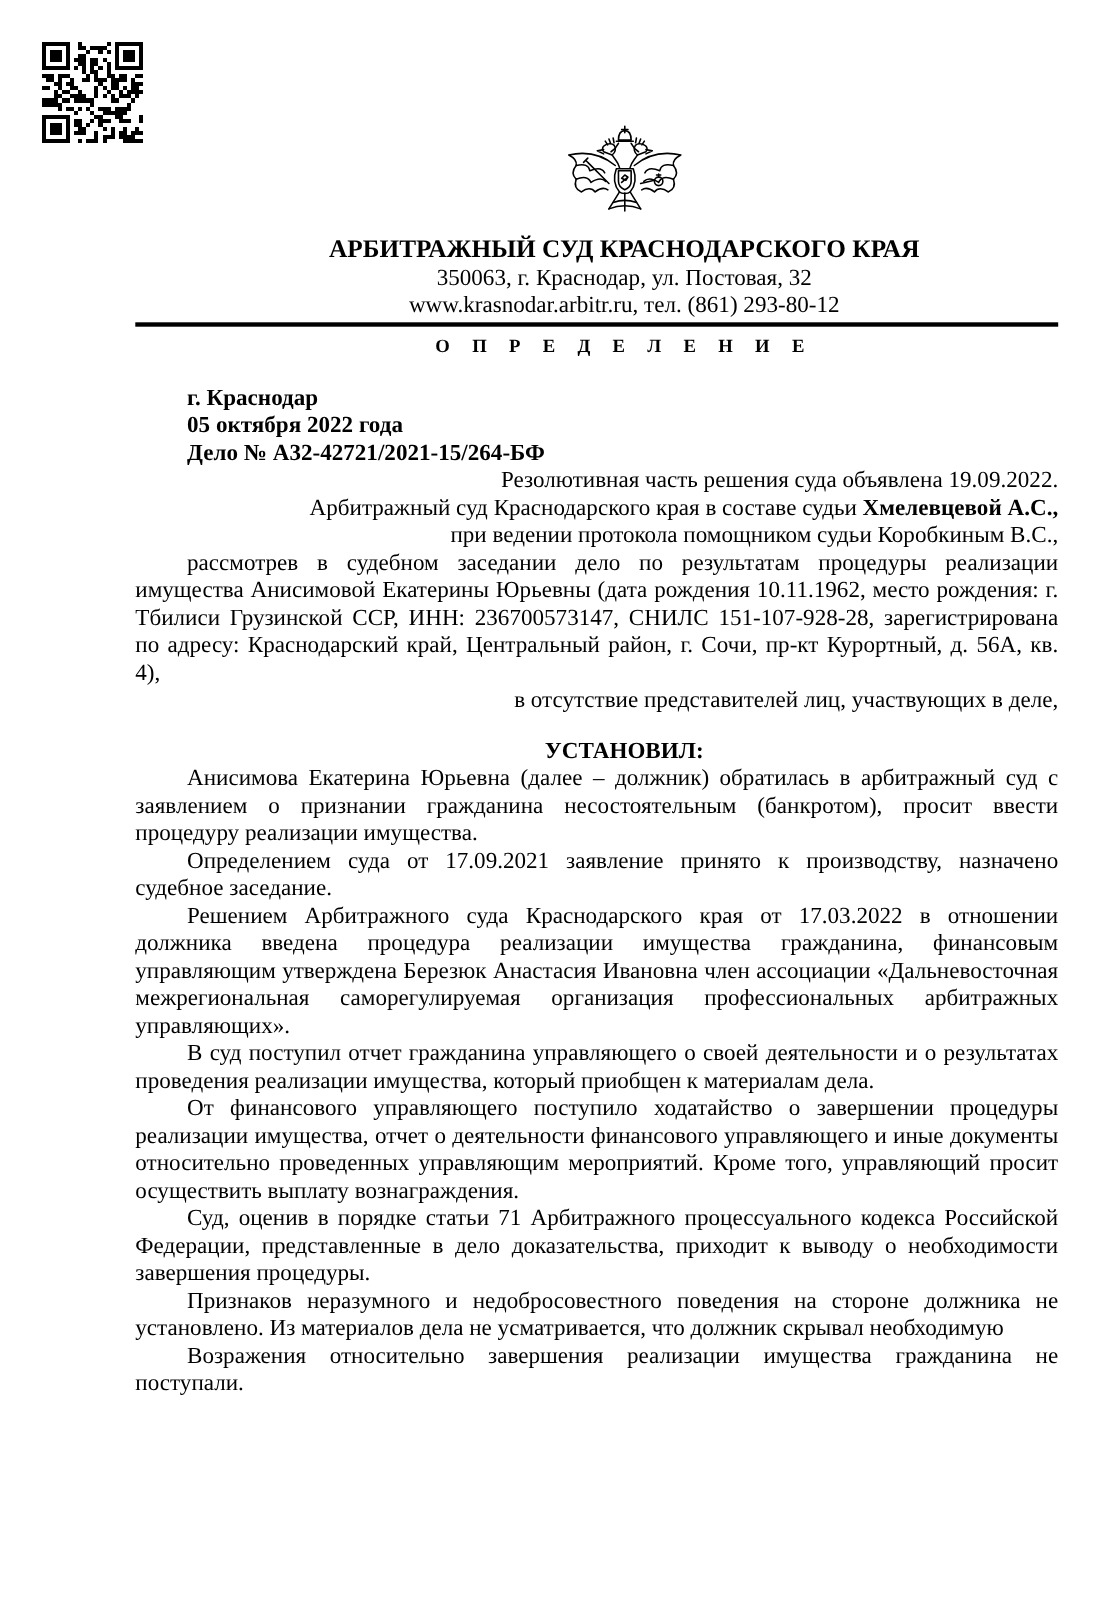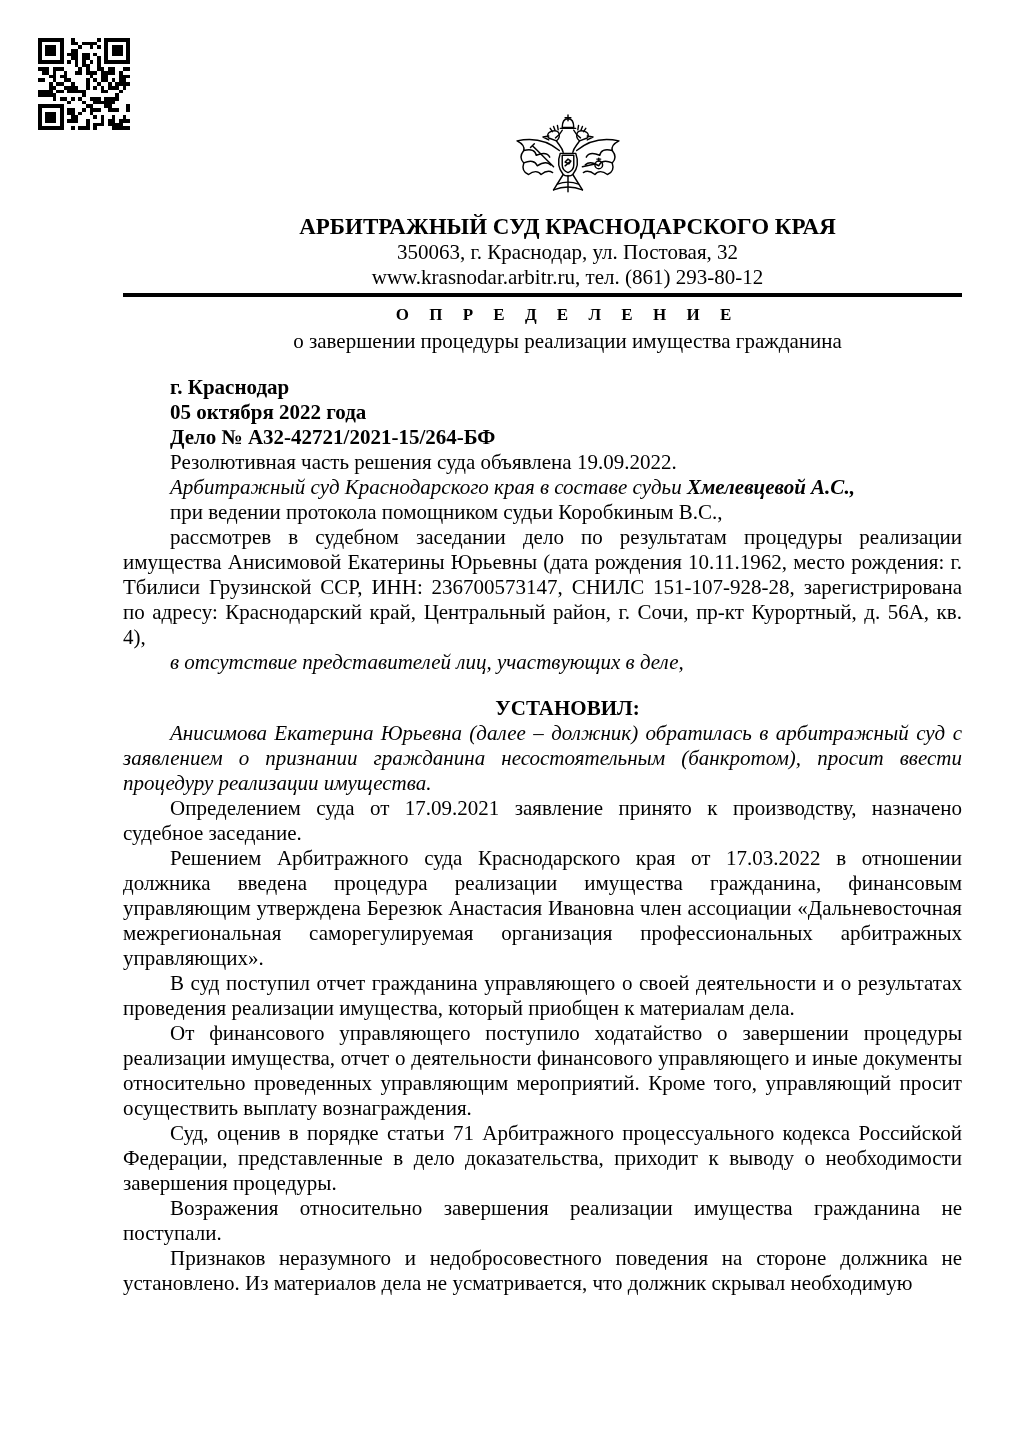--- a/index.html
+++ b/index.html
@@ -15,24 +15,24 @@
   .content{padding:112px 56px 0 123px;}
   .centered{text-align:center;margin-right:-50px;}
   .emblem svg{display:block;margin:0 auto;width:128px;height:100px;}
   .court-name{font-weight:bold;font-size:23px;line-height:26px;margin-top:2px;}
   .court-line{font-size:21px;line-height:25px;}
   .rule{height:4px;background:#000;margin-top:3px;}
   .doc-title{font-weight:bold;font-size:17px;line-height:27px;letter-spacing:8px;margin-top:4px;}
   .doc-subtitle{font-size:21px;line-height:25px;margin-top:1px;}
   .case-row{display:flex;justify-content:space-between;align-items:flex-start;
     margin-top:21px;font-weight:bold;font-size:21px;line-height:25px;padding-left:47px;flex-direction:column;}
-  p.para{margin:0;font-size:21px;line-height:25px;text-indent:47px;}
+  p.para{margin:0;font-size:21px;line-height:25px;text-indent:47px;text-align:right;}
   p.just{text-align:justify;}
   .gap{margin-top:26px;}
-  .gap-s{margin-top:22px;font-style:italic;}
+  .gap-s{margin-top:22px;}
   .ustanovil{font-weight:bold;font-size:21px;line-height:25px;margin-top:21px;}
 </style>
 </head>
 <body>
 
 <div class="page">
 
   <div class="qr">
     <svg id="qr-svg" viewBox="0 0 25 25" width="92" height="92" shape-rendering="crispEdges">
         <path d="M9 0h1v1h-1zM16 0h1v1h-1zM9 1h1v1h-1zM10 1h1v1h-1zM12 1h1v1h-1zM13 1h1v1h-1zM14 1h1v1h-1zM15 1h1v1h-1zM11 2h1v1h-1zM14 2h1v1h-1zM16 2h1v1h-1zM9 3h1v1h-1zM10 3h1v1h-1zM8 4h1v1h-1zM9 4h1v1h-1zM10 4h1v1h-1zM12 4h1v1h-1zM13 4h1v1h-1zM15 4h1v1h-1zM9 5h1v1h-1zM10 5h1v1h-1zM12 5h1v1h-1zM13 5h1v1h-1zM16 5h1v1h-1zM8 6h1v1h-1zM10 6h1v1h-1zM12 6h1v1h-1zM14 6h1v1h-1zM16 6h1v1h-1zM10 7h1v1h-1zM12 7h1v1h-1zM13 7h1v1h-1zM16 7h1v1h-1zM0 8h1v1h-1zM1 8h1v1h-1zM2 8h1v1h-1zM4 8h1v1h-1zM5 8h1v1h-1zM6 8h1v1h-1zM11 8h1v1h-1zM13 8h1v1h-1zM16 8h1v1h-1zM17 8h1v1h-1zM19 8h1v1h-1zM20 8h1v1h-1zM23 8h1v1h-1zM24 8h1v1h-1zM1 9h1v1h-1zM2 9h1v1h-1zM4 9h1v1h-1zM7 9h1v1h-1zM10 9h1v1h-1zM11 9h1v1h-1zM13 9h1v1h-1zM14 9h1v1h-1zM15 9h1v1h-1zM17 9h1v1h-1zM18 9h1v1h-1zM19 9h1v1h-1zM20 9h1v1h-1zM22 9h1v1h-1zM3 10h1v1h-1zM4 10h1v1h-1zM6 10h1v1h-1zM7 10h1v1h-1zM14 10h1v1h-1zM17 10h1v1h-1zM18 10h1v1h-1zM22 10h1v1h-1zM23 10h1v1h-1zM24 10h1v1h-1zM0 11h1v1h-1zM1 11h1v1h-1zM4 11h1v1h-1zM7 11h1v1h-1zM8 11h1v1h-1zM13 11h1v1h-1zM15 11h1v1h-1zM17 11h1v1h-1zM18 11h1v1h-1zM20 11h1v1h-1zM22 11h1v1h-1zM23 11h1v1h-1zM3 12h1v1h-1zM5 12h1v1h-1zM6 12h1v1h-1zM9 12h1v1h-1zM13 12h1v1h-1zM16 12h1v1h-1zM19 12h1v1h-1zM21 12h1v1h-1zM22 12h1v1h-1zM23 12h1v1h-1zM24 12h1v1h-1zM3 13h1v1h-1zM4 13h1v1h-1zM7 13h1v1h-1zM8 13h1v1h-1zM9 13h1v1h-1zM10 13h1v1h-1zM13 13h1v1h-1zM15 13h1v1h-1zM17 13h1v1h-1zM19 13h1v1h-1zM20 13h1v1h-1zM21 13h1v1h-1zM23 13h1v1h-1zM0 14h1v1h-1zM1 14h1v1h-1zM2 14h1v1h-1zM3 14h1v1h-1zM5 14h1v1h-1zM6 14h1v1h-1zM8 14h1v1h-1zM9 14h1v1h-1zM10 14h1v1h-1zM11 14h1v1h-1zM12 14h1v1h-1zM17 14h1v1h-1zM18 14h1v1h-1zM22 14h1v1h-1zM0 15h1v1h-1zM1 15h1v1h-1zM2 15h1v1h-1zM3 15h1v1h-1zM4 15h1v1h-1zM12 15h1v1h-1zM21 15h1v1h-1zM4 16h1v1h-1zM6 16h1v1h-1zM7 16h1v1h-1zM9 16h1v1h-1zM11 16h1v1h-1zM14 16h1v1h-1zM15 16h1v1h-1zM16 16h1v1h-1zM18 16h1v1h-1zM19 16h1v1h-1zM20 16h1v1h-1zM21 16h1v1h-1zM8 17h1v1h-1zM12 17h1v1h-1zM15 17h1v1h-1zM16 17h1v1h-1zM17 17h1v1h-1zM18 17h1v1h-1zM19 17h1v1h-1zM20 17h1v1h-1zM13 18h1v1h-1zM14 18h1v1h-1zM18 18h1v1h-1zM19 18h1v1h-1zM24 18h1v1h-1zM8 19h1v1h-1zM9 19h1v1h-1zM12 19h1v1h-1zM14 19h1v1h-1zM15 19h1v1h-1zM16 19h1v1h-1zM19 19h1v1h-1zM20 19h1v1h-1zM21 19h1v1h-1zM24 19h1v1h-1zM8 20h1v1h-1zM9 20h1v1h-1zM11 20h1v1h-1zM14 20h1v1h-1zM9 21h1v1h-1zM10 21h1v1h-1zM15 21h1v1h-1zM17 21h1v1h-1zM20 21h1v1h-1zM23 21h1v1h-1zM8 22h1v1h-1zM9 22h1v1h-1zM10 22h1v1h-1zM13 22h1v1h-1zM17 22h1v1h-1zM19 22h1v1h-1zM20 22h1v1h-1zM22 22h1v1h-1zM23 22h1v1h-1zM24 22h1v1h-1zM13 23h1v1h-1zM15 23h1v1h-1zM16 23h1v1h-1zM17 23h1v1h-1zM19 23h1v1h-1zM20 23h1v1h-1zM21 23h1v1h-1zM22 23h1v1h-1zM9 24h1v1h-1zM11 24h1v1h-1zM12 24h1v1h-1zM13 24h1v1h-1zM15 24h1v1h-1zM20 24h1v1h-1zM21 24h1v1h-1zM22 24h1v1h-1zM23 24h1v1h-1zM24 24h1v1h-1zM0 0h7v7h-7z M1 1v5h5v-5z M2 2h3v3h-3zM18 0h7v7h-7z M19 1v5h5v-5z M20 2h3v3h-3zM0 18h7v7h-7z M1 19v5h5v-5z M2 20h3v3h-3z" fill="#000" fill-rule="evenodd"></path>
@@ -74,21 +74,20 @@
         </svg>
       </div>
       <div class="court-name">АРБИТРАЖНЫЙ СУД КРАСНОДАРСКОГО КРАЯ</div>
       <div class="court-line">350063, г. Краснодар, ул. Постовая, 32</div>
       <div class="court-line">www.krasnodar.arbitr.ru, тел. (861) 293-80-12</div>
     </div>
 
     <div class="rule"></div>
 
     <div class="doc-title centered">О П Р Е Д Е Л Е Н И Е</div>
-    <div class="doc-subtitle centered">о завершении процедуры реализации имущества гражданина</div>
 
     <div class="case-row">
       <div>
         <div>г. Краснодар</div>
         <div>05 октября 2022 года</div>
       </div>
       <div>Дело № А32-42721/2021-15/264-БФ</div>
     </div>
 
     <p class="para gap">Резолютивная часть решения суда объявлена 19.09.2022.</p>
@@ -100,17 +99,17 @@
     <p class="para gap-s">в отсутствие представителей лиц, участвующих в деле,</p>
 
     <div class="ustanovil centered">УСТАНОВИЛ:</div>
 
     <p class="para just gap-s">Анисимова Екатерина Юрьевна (далее – должник) обратилась в арбитражный суд с заявлением о признании гражданина несостоятельным (банкротом), просит ввести процедуру реализации имущества.</p>
     <p class="para just">Определением суда от 17.09.2021 заявление принято к производству, назначено судебное заседание.</p>
     <p class="para just">Решением Арбитражного суда Краснодарского края от 17.03.2022 в отношении должника введена процедура реализации имущества гражданина, финансовым управляющим утверждена Березюк Анастасия Ивановна член ассоциации «Дальневосточная межрегиональная саморегулируемая организация профессиональных арбитражных управляющих».</p>
     <p class="para just">В суд поступил отчет гражданина управляющего о своей деятельности и о результатах проведения реализации имущества, который приобщен к материалам дела.</p>
     <p class="para just">От финансового управляющего поступило ходатайство о завершении процедуры реализации имущества, отчет о деятельности финансового управляющего и иные документы относительно проведенных управляющим мероприятий. Кроме того, управляющий просит осуществить выплату вознаграждения.</p>
     <p class="para just">Суд, оценив в порядке статьи 71 Арбитражного процессуального кодекса Российской Федерации, представленные в дело доказательства, приходит к выводу о необходимости завершения процедуры.</p>
+    <p class="para just">Признаков неразумного и недобросовестного поведения на стороне должника не установлено. Из материалов дела не усматривается, что должник скрывал необходимую</p>
     <p class="para just">Возражения относительно завершения реализации имущества гражданина не поступали.</p>
-    <p class="para just">Признаков неразумного и недобросовестного поведения на стороне должника не установлено. Из материалов дела не усматривается, что должник скрывал необходимую</p>
 
   </div>
 </div>
 
 </body></html>

